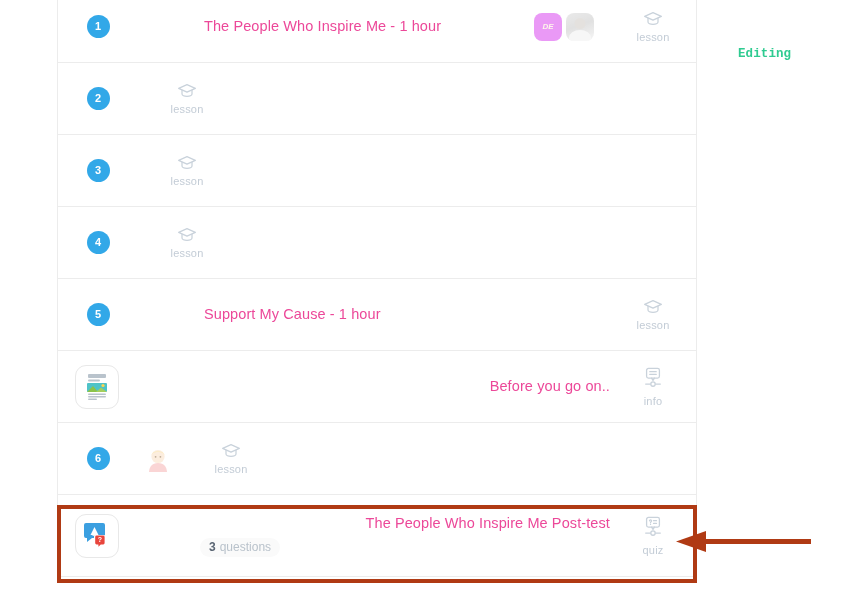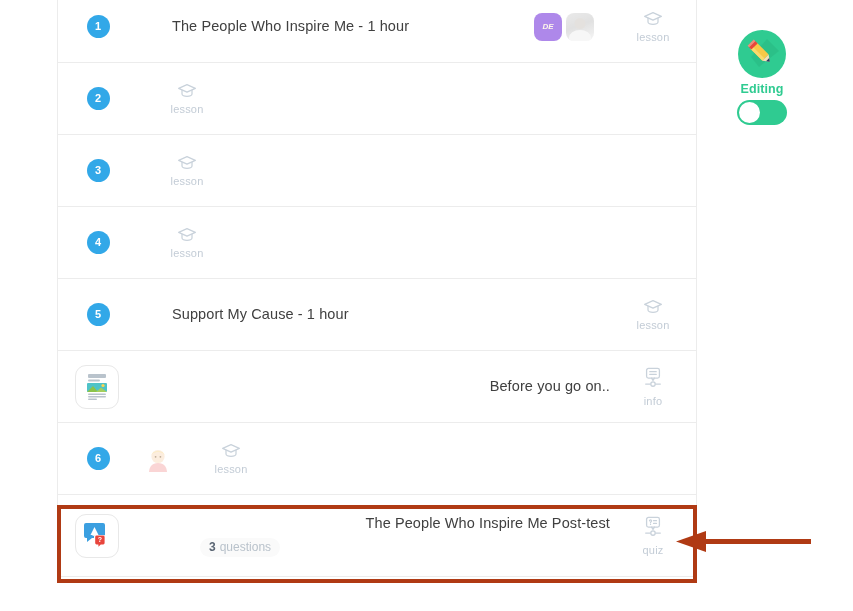--- a/index.html
+++ b/index.html
@@ -89,23 +89,24 @@
     display: flex;
     flex-direction: column;
     justify-content: center;
     padding-left: 0;
   }
   .row.numbered .row-title-wrap { padding-left: 28px; }
   .row.tile .row-title-wrap { padding-left: 56px; text-align: right; }
 
   .row-title {
     font-size: 14.5px;
-    color: #404040;
+    color: #ec4899;
     letter-spacing: 0.1px;
     line-height: 1.25;
+    margin-left: 32px;
   }
 
   .q-pill {
     margin-top: 6px;
     display: inline-flex;
     align-items: center;
     gap: 4px;
     align-self: flex-start;
     background: #fafafa;
     border-radius: 11px;
@@ -129,21 +130,21 @@
     border-radius: 8px;
     position: relative;
     overflow: hidden;
     font-size: 8px;
     color: #ffffff;
     display: flex;
     align-items: center;
     justify-content: center;
   }
   .avatar.initials {
-    background: #6d28d9;
+    background: #d946ef;
     color: #fdf0da;
     font-weight: bold;
     font-style: italic;
   }
   .avatar.photo {
     background: linear-gradient(160deg, #d9d9d9 0%, #c9c9c9 45%, #efefef 100%);
   }
   .avatar.photo::after {
     content: "";
     position: absolute;
@@ -210,23 +211,24 @@
     z-index: 6;
   }
 
   
   .editing-panel {
     position: absolute;
     left: 734px;
     top: 30px;
     width: 56px;
     display: flex;
-    flex-direction: column;
+    flex-direction: row;
     align-items: center;
     gap: 4px;
+    font-family: Liberation Mono, monospace;
   }
   .edit-circle {
     width: 48px;
     height: 48px;
     border-radius: 50%;
     background: #2fcb91;
     display: flex;
     align-items: center;
     justify-content: center;
     position: relative;

